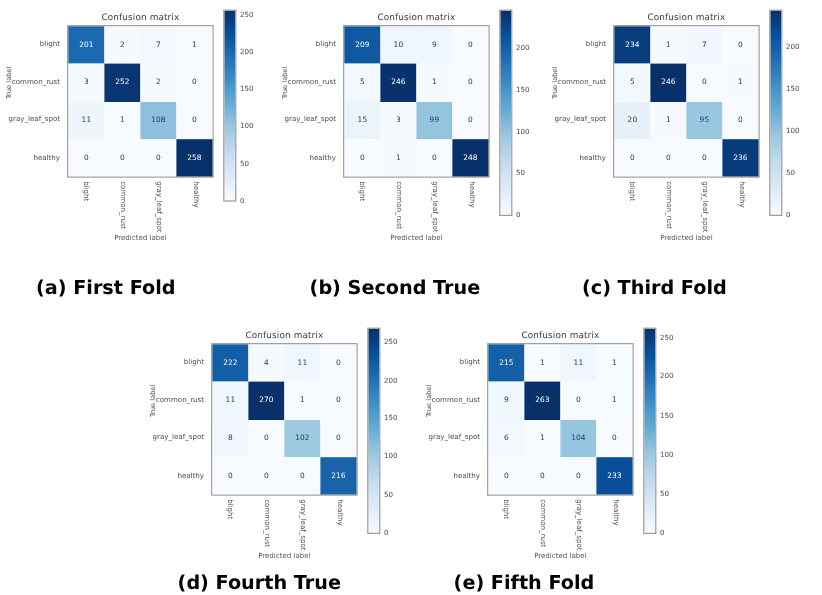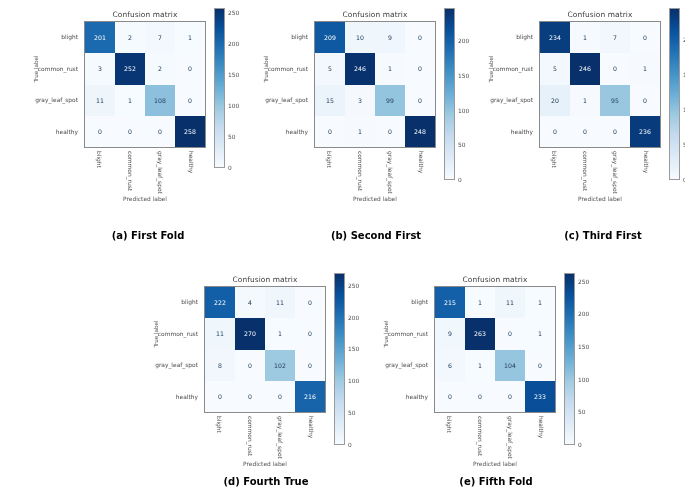--- a/index.html
+++ b/index.html
@@ -11,21 +11,20 @@
     width: 685px;
     height: 496px;
     position: relative;
     font-family: "DejaVu Sans", sans-serif;
     overflow: hidden;
   }
 
   .figure {
     position: absolute;
     inset: 0;
-    margin-left: 28px;
   }
 
   .panel {
     position: absolute;
     width: 225px;
     height: 228px;
   }
   .panel-row2 { height: 231px; }
 
   .cm-title {
@@ -144,22 +143,21 @@
     left: 0;
     font-size: 5.9px;
     color: #4a4a4a;
     transform: translateY(-50%);
     white-space: nowrap;
   }
 
   
   .caption {
     position: absolute;
-    text-align: center;
-    font-size: 10px;
+    font-size: 16px;
     font-weight: bold;
     color: #000;
     font-family: "DejaVu Sans", sans-serif;
     white-space: nowrap;
   }
 </style>
 </head>
 <body>
 
 <div class="figure">
@@ -418,18 +416,18 @@
           <div class="cbar-tick" style="top: 41.2015px;">200</div>
           <div class="cbar-tick" style="top: 73.9011px;">150</div>
           <div class="cbar-tick" style="top: 106.601px;">100</div>
           <div class="cbar-tick" style="top: 139.3px;">50</div>
           <div class="cbar-tick" style="top: 172px;">0</div>
         </div>
       </div>
     </div>
   <div id="captions-host">
       <div class="caption" style="left: 30px; top: 230px; width: 180px;">(a)  First Fold</div>
-      <div class="caption" style="left: 258px; top: 230px; width: 180px;">(b) Second First</div>
-      <div class="caption" style="left: 485px; top: 230px; width: 180px;">(c) Third First</div>
+      <div class="caption" style="left: 258px; top: 230px; width: 180px;">(b) Second True</div>
+      <div class="caption" style="left: 485px; top: 230px; width: 180px;">(c) Third Fold</div>
       <div class="caption" style="left: 148px; top: 476px; width: 180px;">(d) Fourth True</div>
       <div class="caption" style="left: 378px; top: 476px; width: 180px;">(e) Fifth Fold</div>
     </div>
 </div>
 
 </body></html>

